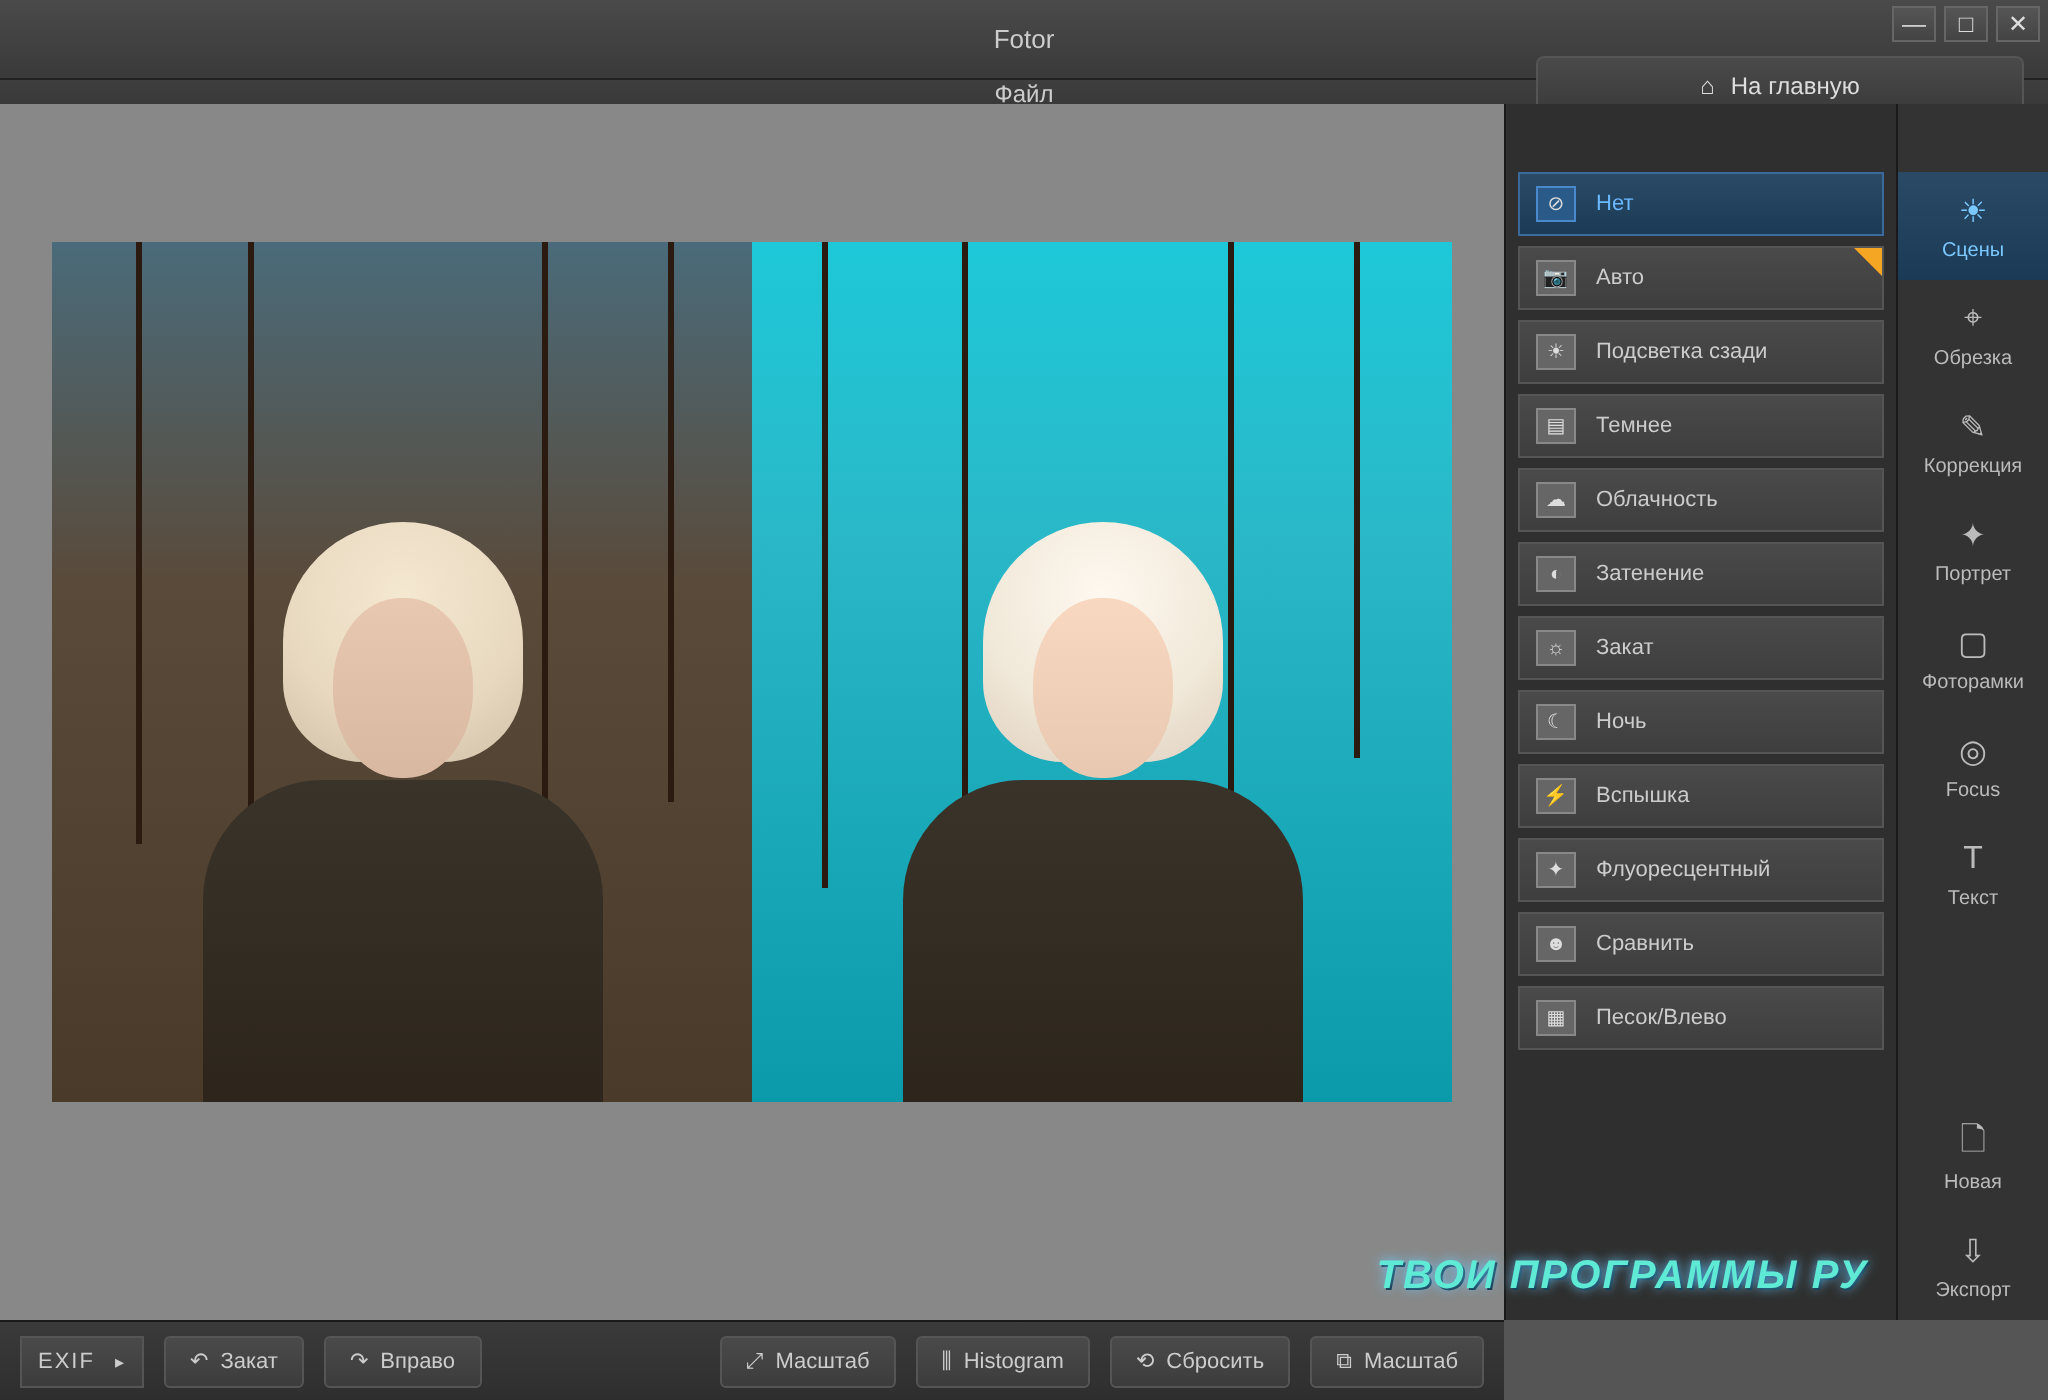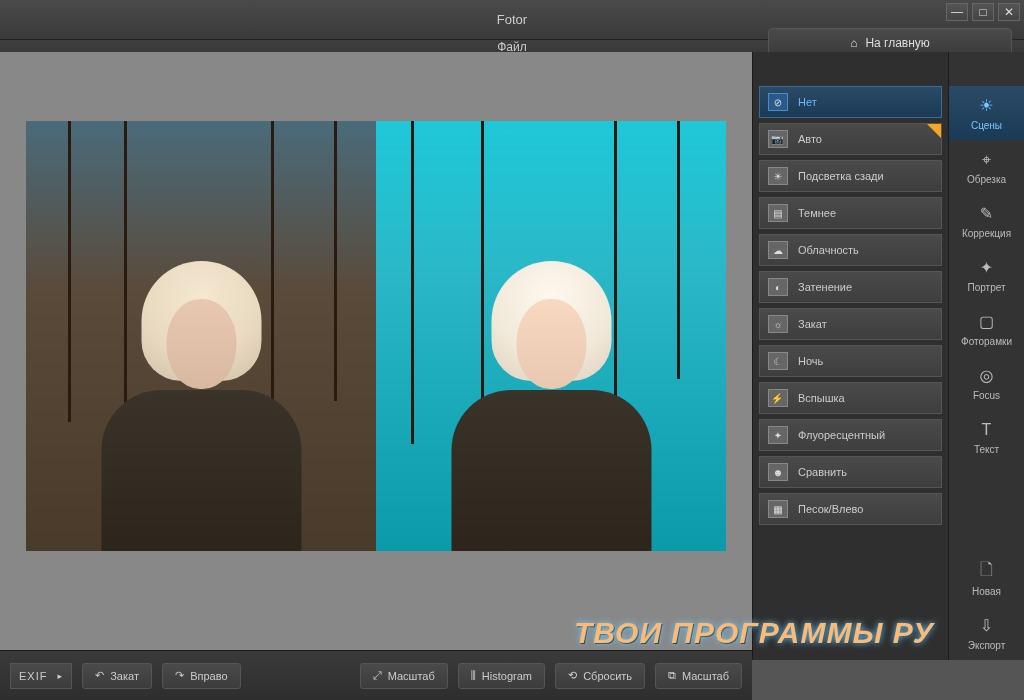--- a/index.html
+++ b/index.html
@@ -36,27 +36,27 @@
 .scene-item.auto::after { content: ""; position: absolute; right: 0; top: 0; border: 7px solid transparent; border-top-color: #f5a623; border-right-color: #f5a623; }
 .scene-icon { width: 20px; height: 18px; background: #666; border: 1px solid #888; display: flex; align-items: center; justify-content: center; font-size: 10px; color: #ddd; }
 .scene-item.active .scene-icon { background: #2a5a88; border-color: #4a8acc; }
 
 .right-strip { width: 76px; background: #333; border-left: 1px solid #1a1a1a; padding-top: 34px; display: flex; flex-direction: column; }
 .tool-item { height: 54px; display: flex; flex-direction: column; align-items: center; justify-content: center; gap: 4px; color: #bbb; font-size: 10px; cursor: pointer; }
 .tool-item.active { background: linear-gradient(#2a4a66,#1a3a55); color: #7ac8ff; }
 .tool-ico { width: 20px; height: 20px; display: flex; align-items: center; justify-content: center; font-size: 16px; }
 .strip-spacer { flex: 1; }
 
-.bottom-bar { position: absolute; bottom: 0; left: 0; right: 272px; height: 50px; background: linear-gradient(#3a3a3a,#2e2e2e); border-top: 1px solid #1a1a1a; display: flex; align-items: center; padding: 0 10px; gap: 10px; }
+.bottom-bar { position: absolute; bottom: 0; left: 0; right: 272px; height: 40px; background: linear-gradient(#3a3a3a,#2e2e2e); border-top: 1px solid #1a1a1a; display: flex; align-items: center; padding: 0 10px; gap: 10px; }
 .bb-btn { height: 26px; padding: 0 12px; background: linear-gradient(#4a4a4a,#3c3c3c); border: 1px solid #555; border-radius: 3px; color: #ccc; font-size: 11px; display: flex; align-items: center; gap: 6px; cursor: pointer; }
 .bb-exif { border-radius: 0; letter-spacing: 1px; padding: 0 8px; }
 .bb-exif::after { content: "▸"; margin-left: 4px; font-size: 9px; }
 .bb-spacer { flex: 1; }
 
-.watermark { position: absolute; right: 90px; bottom: 50px; font-size: 30px; font-weight: bold; font-style: italic; color: #fdba74; text-shadow: 0 0 6px #6ac8ff, 1px 1px 0 #0a2a3a; letter-spacing: 1px; }
+.watermark { position: absolute; right: 90px; bottom: 50px; font-size: 20px; font-weight: bold; font-style: italic; color: #5eead4; text-shadow: 0 0 6px #6ac8ff, 1px 1px 0 #0a2a3a; letter-spacing: 1px; }
 </style>
 </head>
 <body>
 
 <div class="titlebar">
   <span class="title">Fotor</span>
   <div class="win-ctrls">
     <div class="win-btn">—</div>
     <div class="win-btn">□</div>
     <div class="win-btn">✕</div>

